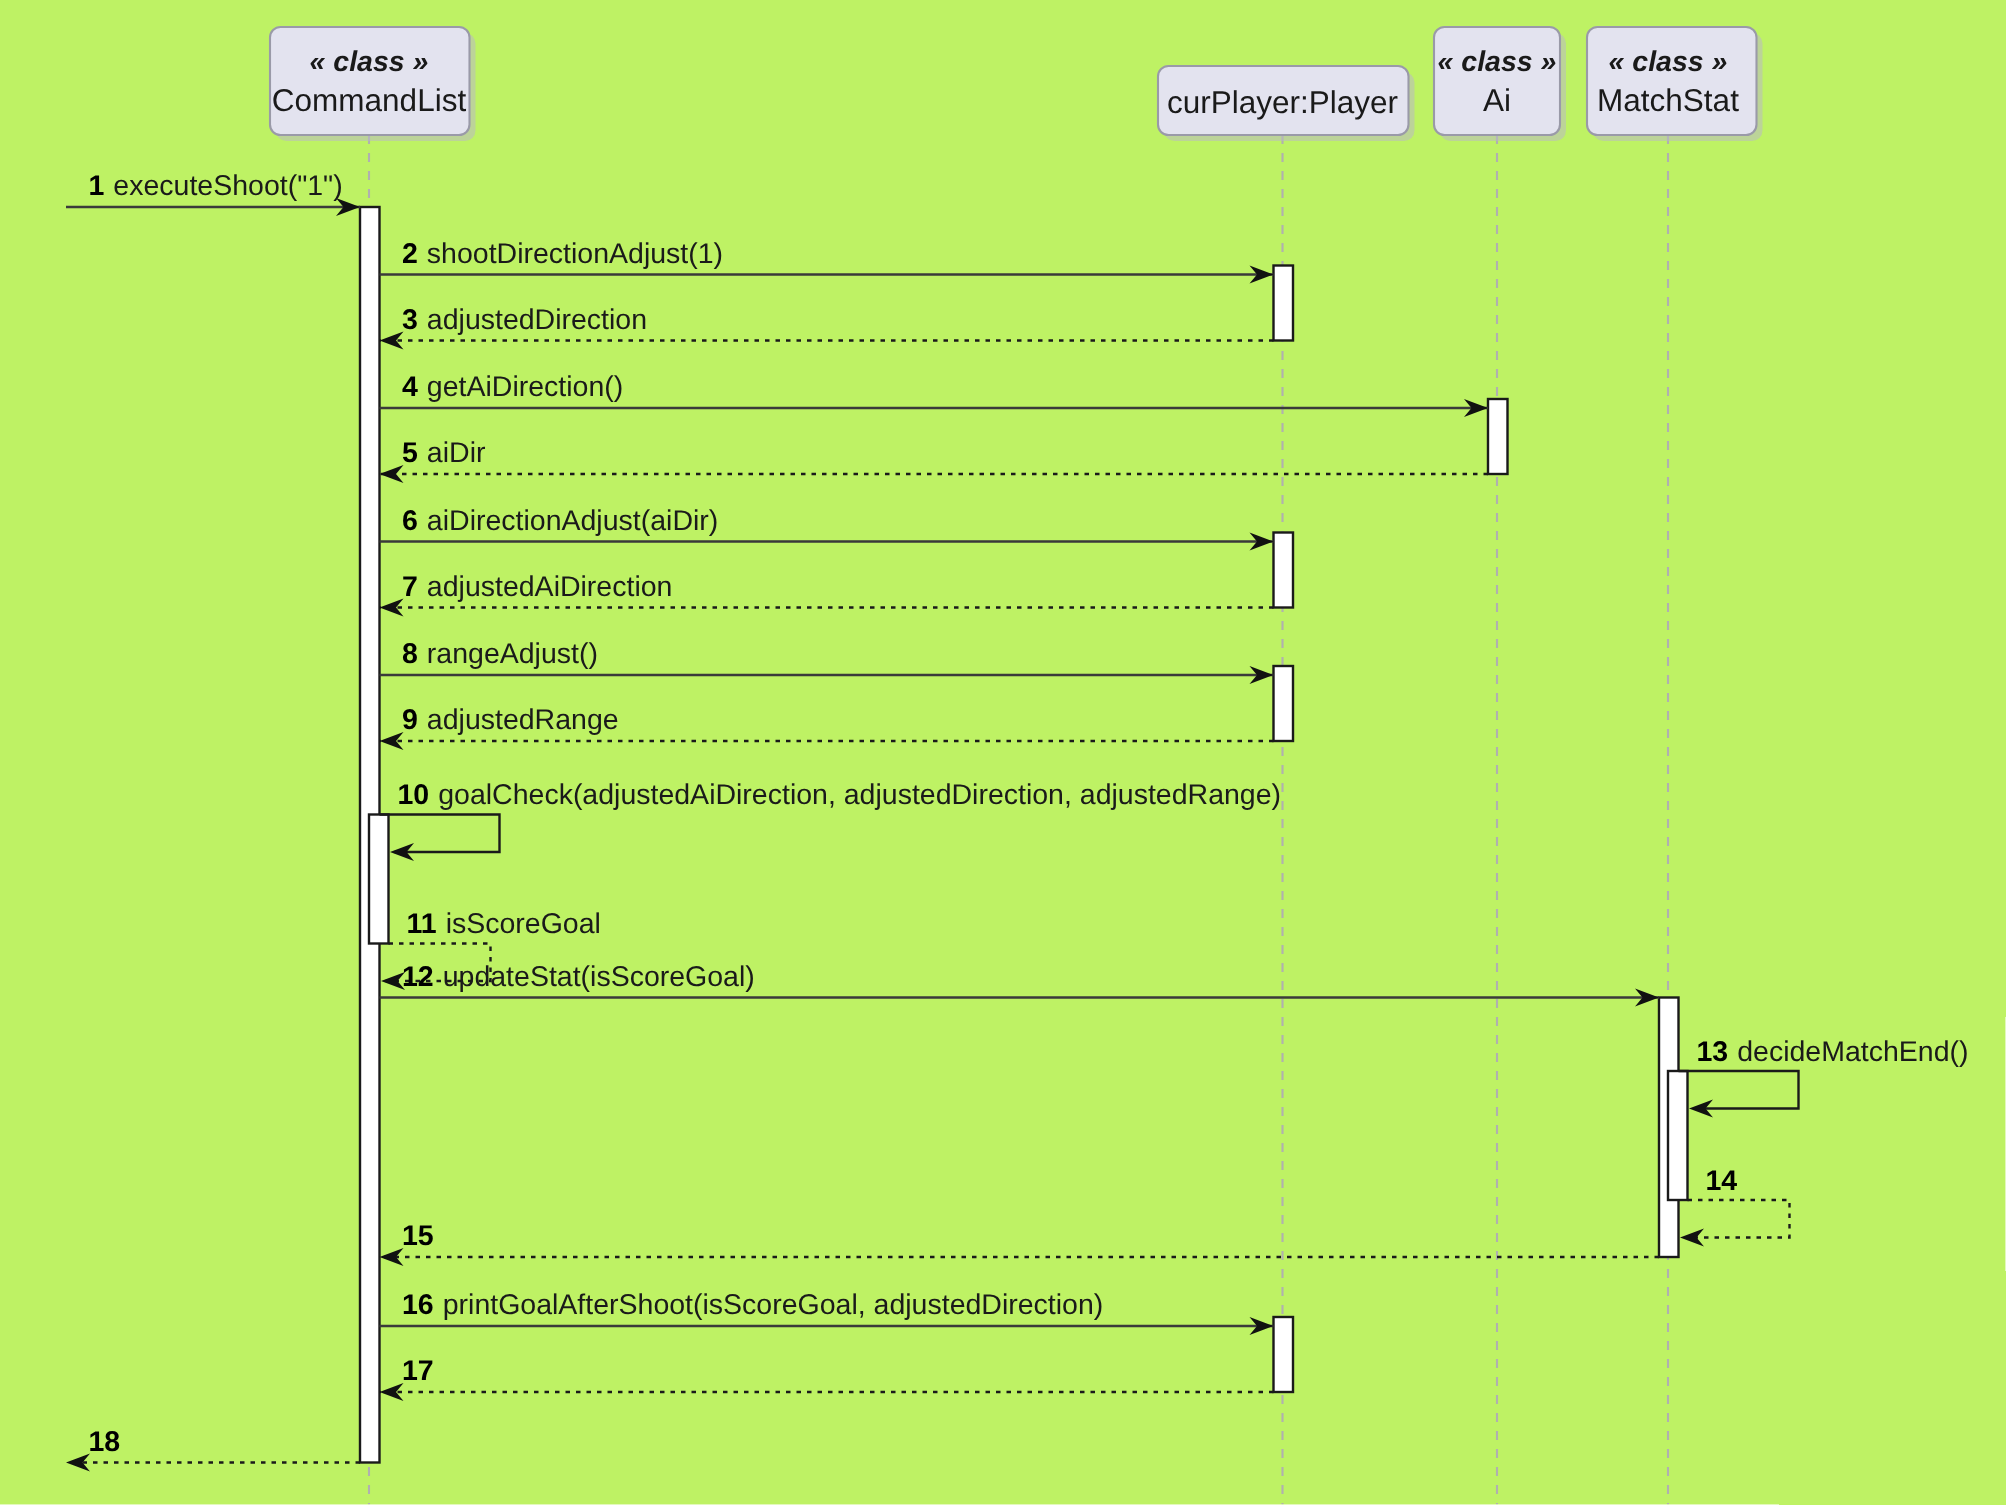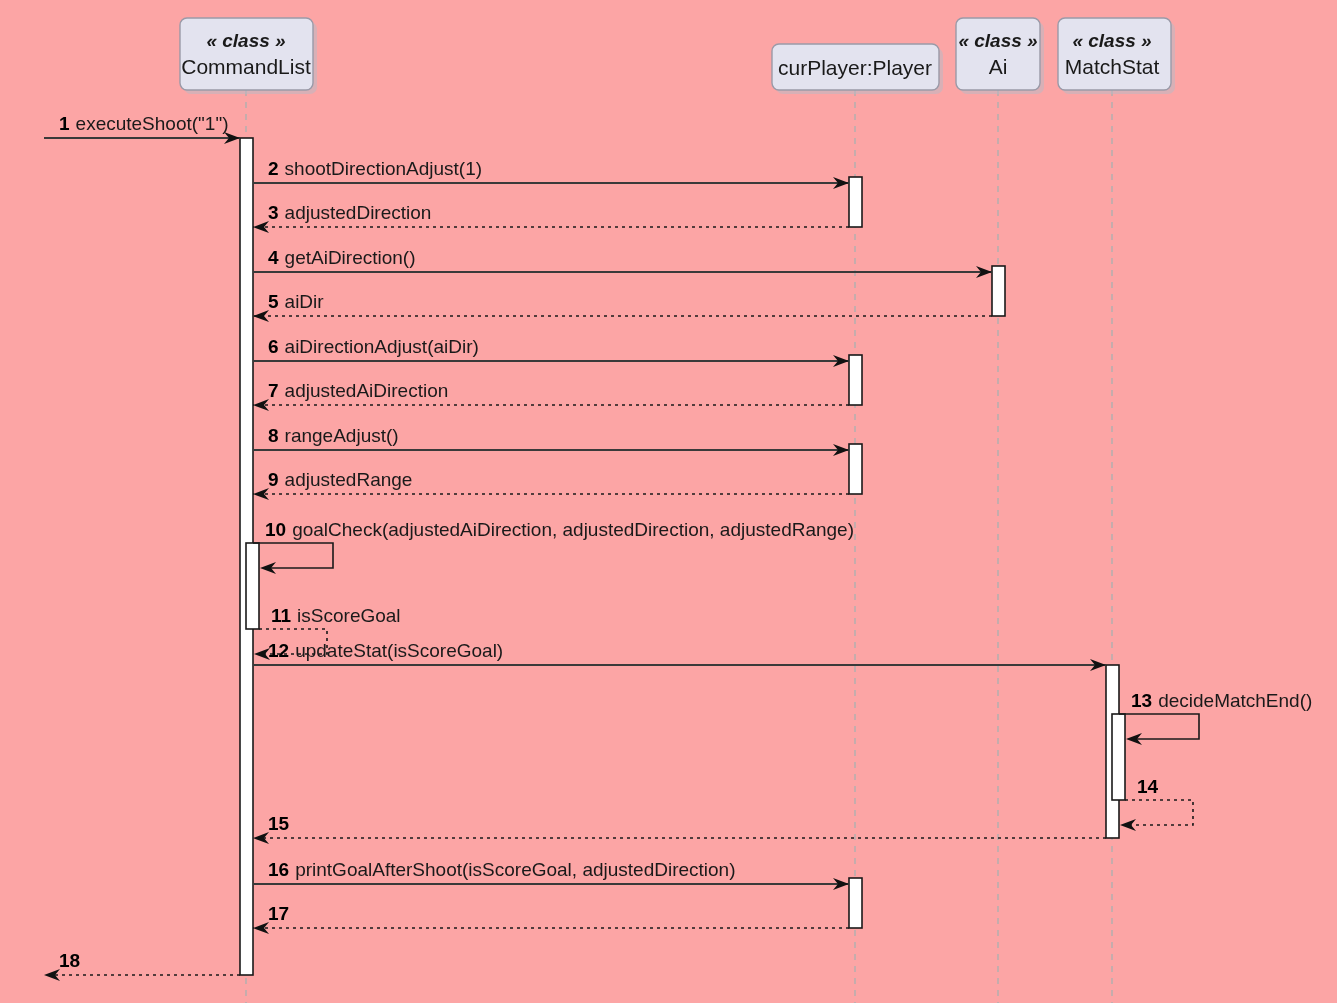--- a/index.html
+++ b/index.html
@@ -4,21 +4,21 @@
 <style>
   html, body {
     margin: 0;
     padding: 0;
     background: #ffffff;
   }
   #canvas {
     position: relative;
     width: 1337px;
     height: 1003px;
-    background: #fca5a5;
+    background: #bef264;
     font-family: "Liberation Sans", sans-serif;
     overflow: hidden;
   }
   svg { display: block; }
   .lifeline-dash {
     stroke: #b0b0b0;
     stroke-width: 1.4;
     stroke-dasharray: 6 6;
     fill: none;
   }

